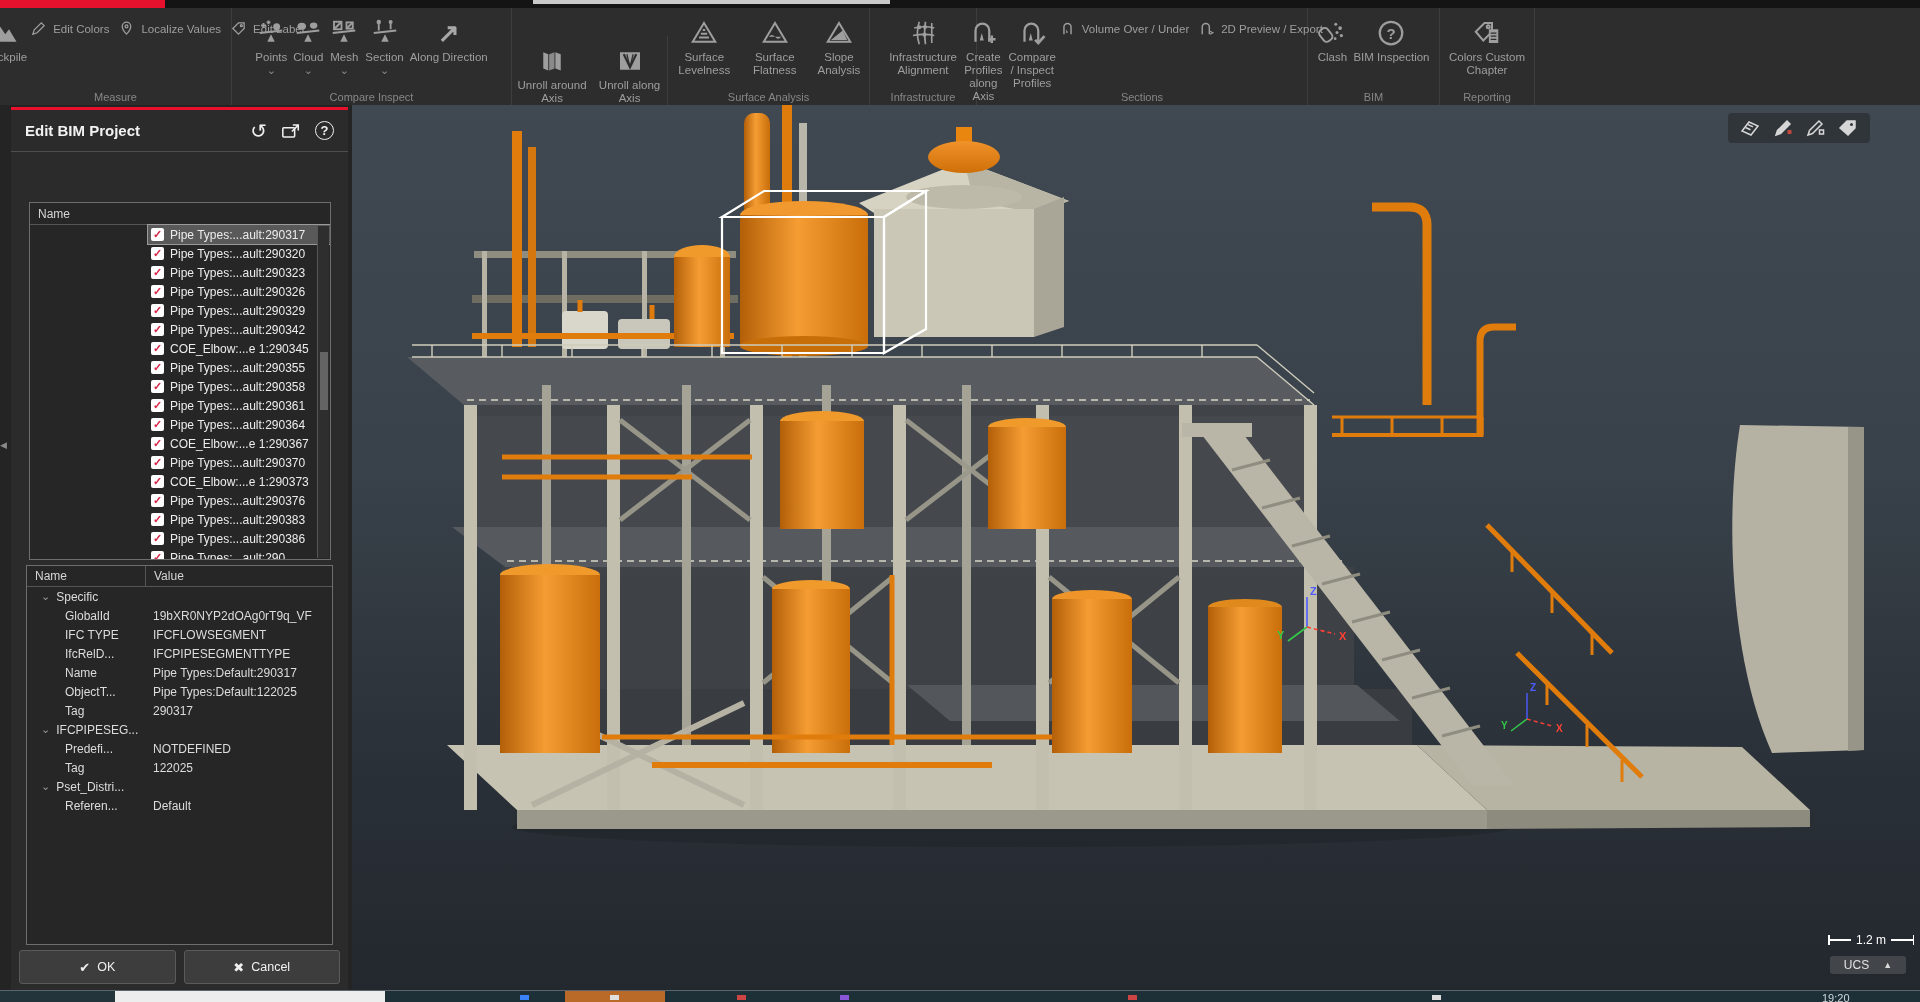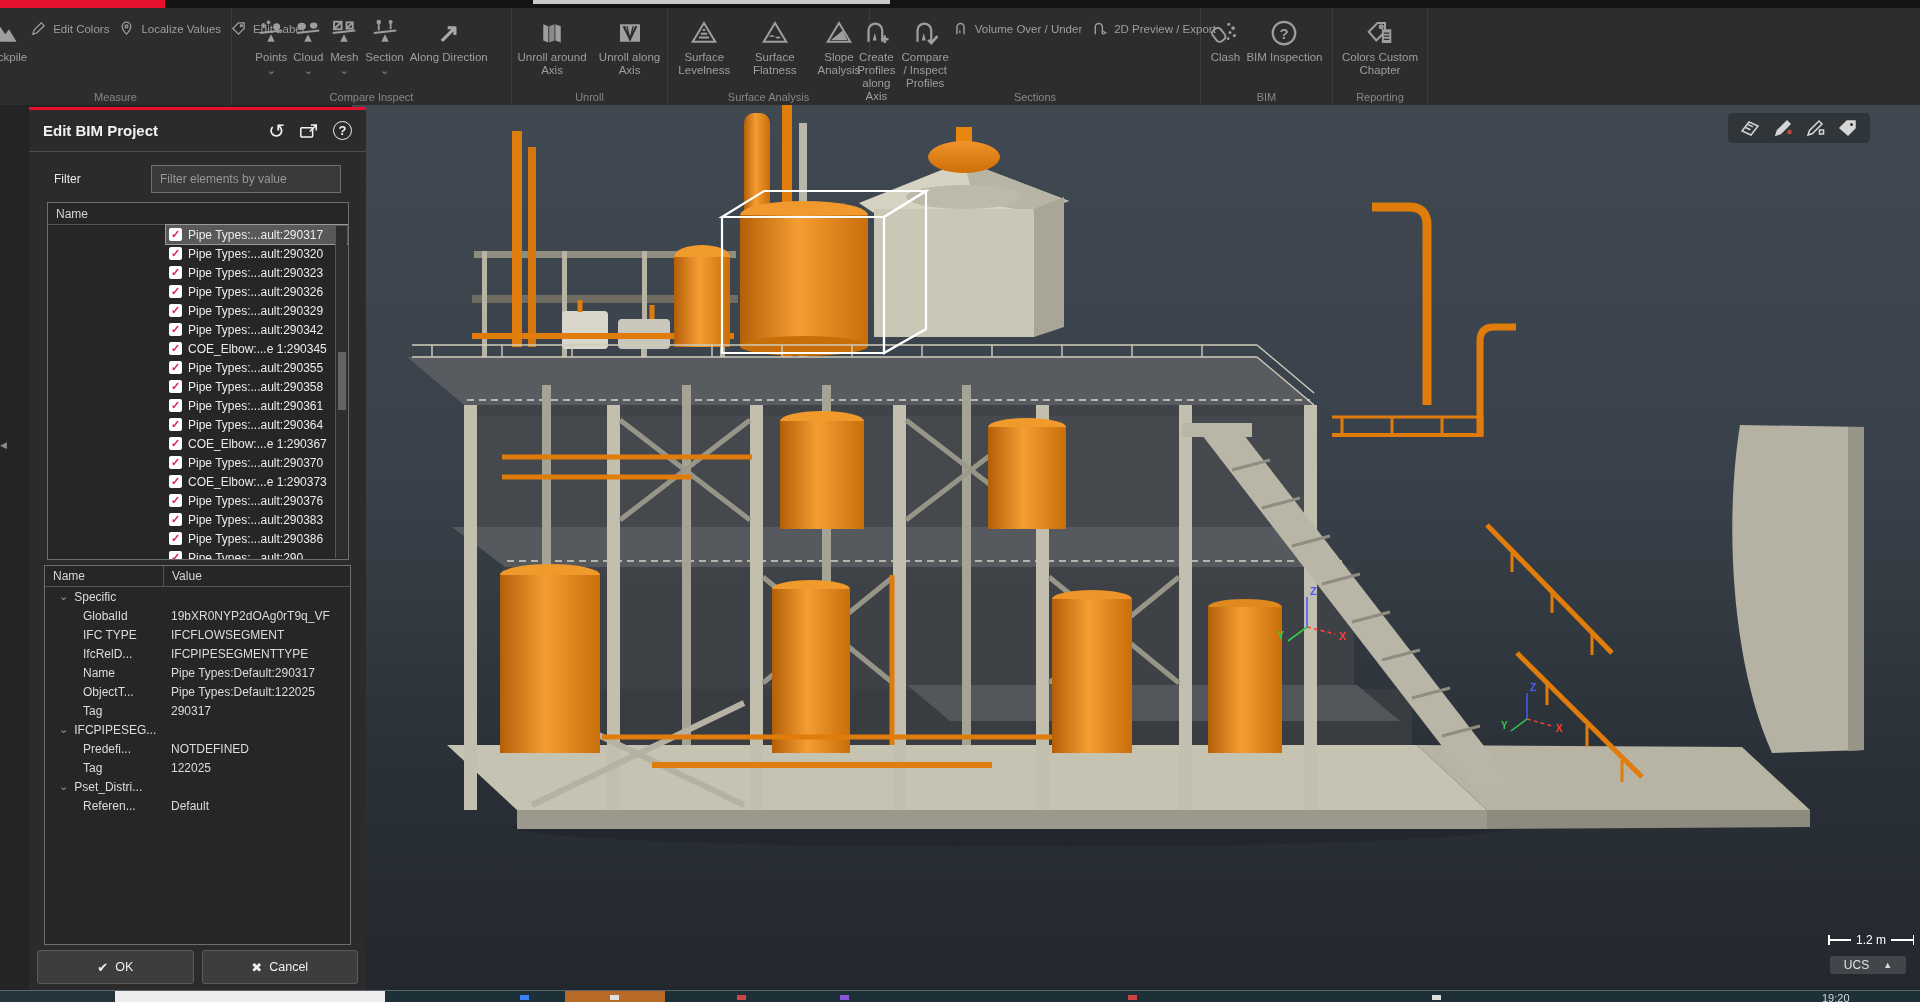--- a/index.html
+++ b/index.html
@@ -36,21 +36,21 @@
 
   .scalebar { position:absolute; left:1828px; top:933px; width:86px; display:flex; align-items:center; color:#fff; }
   .scalebar .tick { width:1.5px; height:10px; background:#fff; }
   .scalebar .line { flex:1; height:1.5px; background:#fff; }
   .scalebar .txt { font-size:12px; padding:0 5px; white-space:nowrap; }
   .ucsbtn { position:absolute; left:1830px; top:956px; width:76px; height:18px; background:#42464a; border-radius:3px;
             display:flex; align-items:center; justify-content:center; gap:14px; color:#e2e2e2; font-size:12px; }
   .ucsbtn .up { font-size:9px; color:#dadada; }
 
   
-  .panel { position:absolute; left:29px; top:107px; width:337px; height:883px; background:#2b2b2b; }
+  .panel { position:absolute; left:11px; top:107px; width:337px; height:883px; background:#2b2b2b; }
   .panel .redbar { position:absolute; left:0; top:0; width:100%; height:3px; background:#e8112d; }
   .phead { position:absolute; left:0; top:3px; width:100%; height:42px; display:flex; align-items:center; padding:0 14px;
            border-bottom:1px solid #4e4e4e; }
   .phead .ptitle { font-size:15px; font-weight:bold; color:#f2f2f2; flex:1; }
   .phead .hicon { color:#f0f0f0; margin-left:14px; display:flex; align-items:center; }
   .phead .uhicon { font-size:20px; line-height:20px; }
   .phead .qicon { width:19px; height:19px; border:1.8px solid #f0f0f0; border-radius:50%; font-size:13px; font-weight:bold;
                   display:flex; align-items:center; justify-content:center; }
   .filterrow { position:absolute; left:0; top:58px; width:100%; display:flex; align-items:center; padding:0 25px; }
   .filterrow label { font-size:12px; color:#e8e8e8; }
@@ -188,21 +188,21 @@
         <span class="rlabel">Section</span>
         <span class="chev">⌄</span>
       </div>
       <div class="ritem">
         <div class="ric-char">↗</div>
         <span class="rlabel">Along Direction</span>
       </div>
       <span class="glabel">Compare Inspect</span>
     </div>
 
-    <div class="rgroup" style="width:156px;">
+    <div class="rgroup" style="width:156px;margin-top:28px;">
       <div class="ritem">
         <svg class="ric" viewBox="0 0 24 24">
           <path d="M5,5 l4,1.5 v13 l-4,-1.5 z" fill="#9e9e9e"></path>
             <path d="M9.7,6.5 l4.3,-1.5 v13 l-4.3,1.5 z" fill="#8a8a8a"></path>
             <path d="M14.7,5 l4.3,1.5 v13 l-4.3,-1.5 z" fill="#9e9e9e"></path>
         </svg>
         <span class="rlabel">Unroll around Axis</span>
       </div>
       <div class="ritem">
         <svg class="ric" viewBox="0 0 24 24" fill="none" stroke="#9e9e9e" stroke-width="1.5">
@@ -233,20 +233,33 @@
       <div class="ritem">
         <svg class="ric" viewBox="0 0 24 24" fill="none" stroke="#9e9e9e" stroke-width="1.6">
           <path d="M12,4 L21,19 H3 Z"></path>
             <path d="M5.5,17.5 L18.5,17.5 L15,10 Z" fill="#9e9e9e" stroke="none"></path>
         </svg>
         <span class="rlabel">Slope Analysis</span>
       </div>
       <span class="glabel">Surface Analysis</span>
     </div>
 
+    <div class="rgroup" style="width:107px;">
+      <div class="ritem">
+        <svg class="ric" viewBox="0 0 24 24" fill="none" stroke="#9e9e9e" stroke-width="1.3">
+          <path d="M9,3 C7,9 7,15 9,21 M14,3 C13,9 13,15 14,21 M19,4 C19,9.5 19,15 19,20"></path>
+          <path d="M5,8 C10,6.8 16,6.8 21,8 M4,14 C10,12.8 16,12.8 21,14"></path>
+          <circle cx="9" cy="7.4" r="1" fill="#9e9e9e"></circle>
+            <circle cx="13.6" cy="7.2" r="1" fill="#9e9e9e"></circle>
+            <circle cx="13.2" cy="13.3" r="1" fill="#9e9e9e"></circle>
+        </svg>
+        <span class="rlabel">Infrastructure Alignment</span>
+      </div>
+      <span class="glabel">Infrastructure</span>
+    </div>
 
     <div class="rgroup" style="width:331px;">
       <div class="ritem">
         <svg class="ric" viewBox="0 0 24 24" fill="none" stroke="#9e9e9e" stroke-width="1.8">
           <path d="M6,19 V10 a5.5,5.5 0 0 1 11,0 V19"></path>
             <path d="M11,12 l1.6,6 h-3.2 z" fill="#9e9e9e" stroke="none"></path>
           <path d="M16,17 h6 M19,14 v6" stroke-width="2"></path>
         </svg>
         <span class="rlabel">Create Profiles along Axis</span>
       </div>
@@ -511,24 +524,20 @@
       <span class="hicon uhicon">↺</span>
       <span class="hicon">
         <svg width="20" height="18" viewBox="0 0 22 19" fill="none" stroke="#f0f0f0" stroke-width="1.7">
             <rect x="2" y="6" width="13" height="10" rx="1"></rect>
             <path d="M13,3 h6 v6 M19,3 l-7,7"></path>
           </svg>
       </span>
       <span class="hicon qicon">?</span>
     </div>
 
-    <div class="filterrow">
-      <label>Filter</label>
-      <input type="text" placeholder="Filter elements by value" style="">
-    </div>
 
     <div class="listbox">
       <div class="lhead">Name</div>
       <div class="lrow selected">
           <span class="cbx">✓</span>
           <span>Pipe Types:...ault:290317</span>
         </div>
       <div class="lrow">
           <span class="cbx">✓</span>
           <span>Pipe Types:...ault:290320</span>

